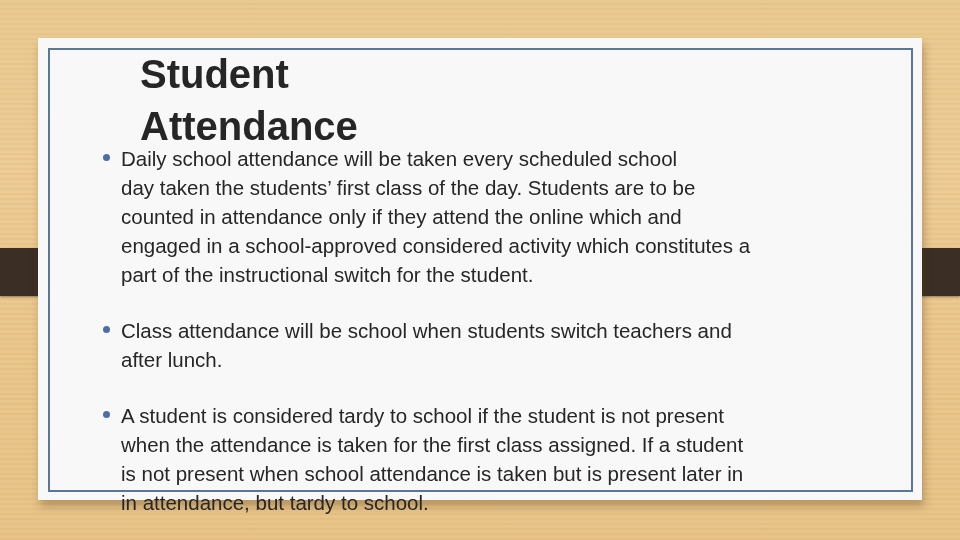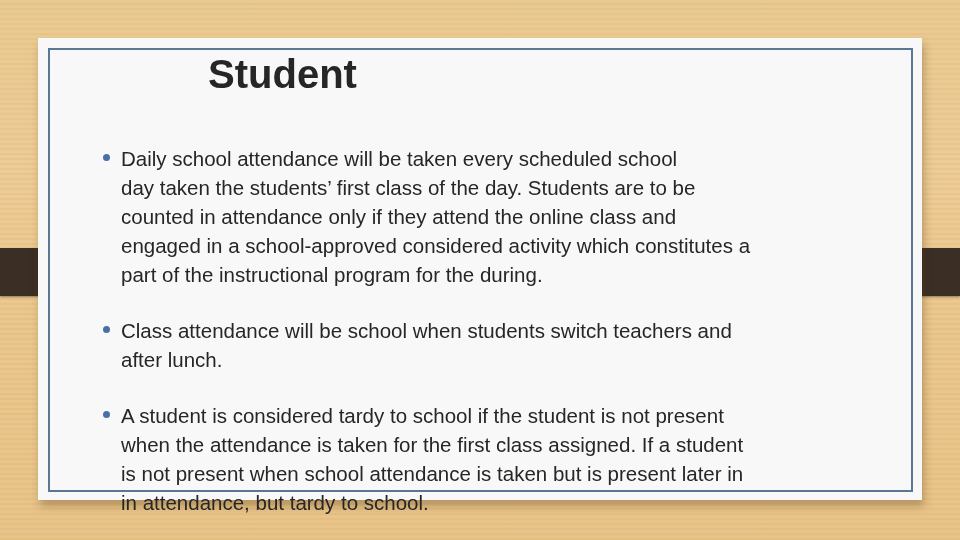--- a/index.html
+++ b/index.html
@@ -23,21 +23,21 @@
     }
     .tab {
       position: absolute; top: 248px; height: 48px; width: 60px;
       background: #3b2e24;
       box-shadow: 0 1px 2px rgba(0,0,0,0.4);
     }
     .tab.left { left: 0; }
     .tab.right { right: 0; width: 58px; }
     .title {
       position: absolute; left: 140px; top: 48px; width: 285px;
-      text-align: center; font-weight: bold; font-size: 40px; line-height: 52px;
+      text-align: left; font-weight: bold; font-size: 40px; line-height: 52px;
       color: #262626;
     }
     .bullets {
       position: absolute; left: 100px; top: 144px; width: 780px;
       font-size: 20.5px; line-height: 29px; color: #262626;
     }
     .bullet {
       position: relative; padding-left: 21px; margin-bottom: 27px;
     }
     .bullet .dot {
@@ -52,30 +52,31 @@
 <div class="wood-grain"></div>
 <div class="tab left"></div>
 <div class="tab right"></div>
 
 <div class="card">
   <div class="card-border"></div>
 </div>
 
 <div class="title">
   <div>Student</div>
+  <div>Attendance</div>
 </div>
 
 <div class="bullets">
   <div class="bullet">
     <span class="dot"></span>
     <span class="text">Daily school attendance will be taken every scheduled school</span>
     <span class="text">day taken the students’ first class of the day. Students are to be</span>
-    <span class="text">counted in attendance only if they attend the online class and</span>
+    <span class="text">counted in attendance only if they attend the online which and</span>
     <span class="text">engaged in a school-approved considered activity which constitutes a</span>
-    <span class="text">part of the instructional program for the during.</span>
+    <span class="text">part of the instructional switch for the student.</span>
   </div>
   <div class="bullet">
     <span class="dot"></span>
     <span class="text">Class attendance will be school when students switch teachers and</span>
     <span class="text">after lunch.</span>
   </div>
   <div class="bullet">
     <span class="dot"></span>
     <span class="text">A student is considered tardy to school if the student is not present</span>
     <span class="text">when the attendance is taken for the first class assigned. If a student</span>

